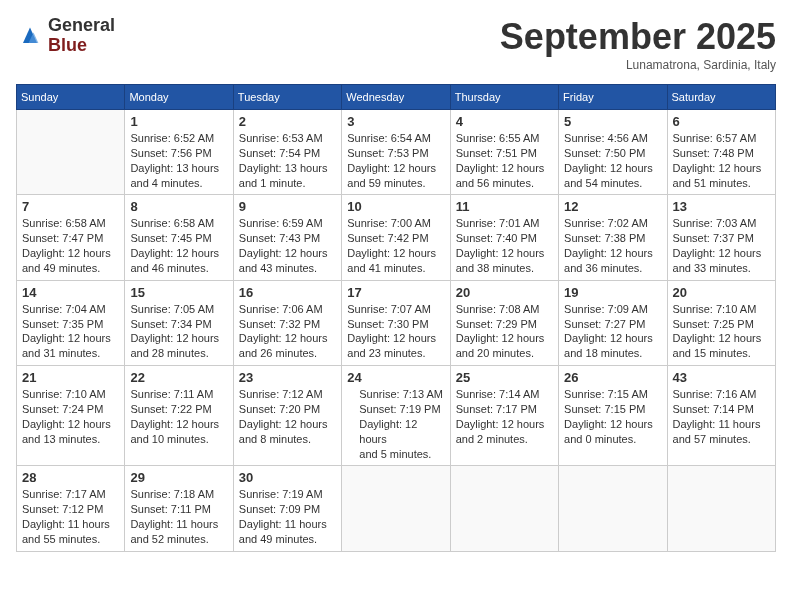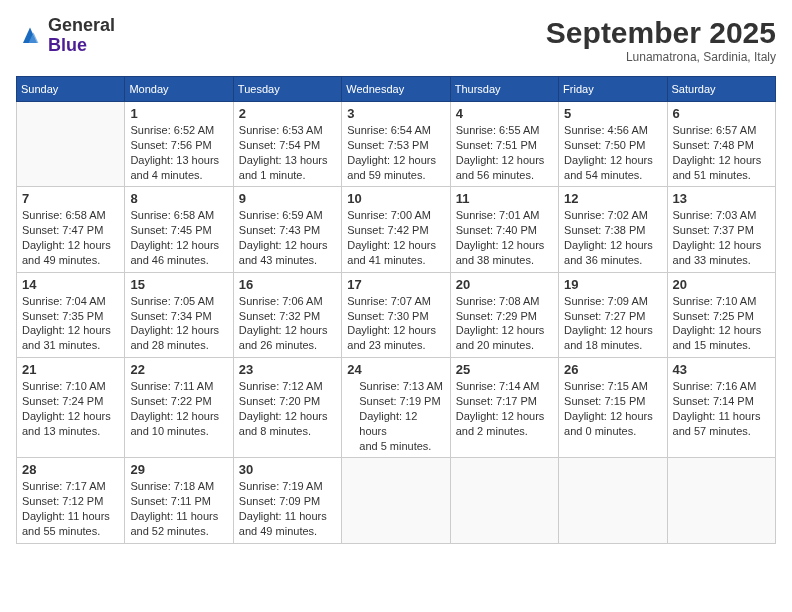--- a/index.html
+++ b/index.html
@@ -28,31 +28,31 @@
       line-height: 1.1;
     }
     .logo-general {
       font-size: 18px;
       font-weight: bold;
       color: #333;
     }
     .logo-blue {
       font-size: 18px;
       font-weight: bold;
-      color: #4c1d95;
+      color: #7f1d1d;
     }
     .logo-icon {
       width: 28px;
       height: 28px;
     }
     .title-block {
       text-align: right;
     }
     .month-title {
-      font-size: 30px;
+      font-size: 36px;
       font-weight: bold;
       color: #333;
     }
     .location {
       font-size: 12px;
       color: #555;
     }
     .calendar {
       width: 100%;
       border-collapse: collapse;

